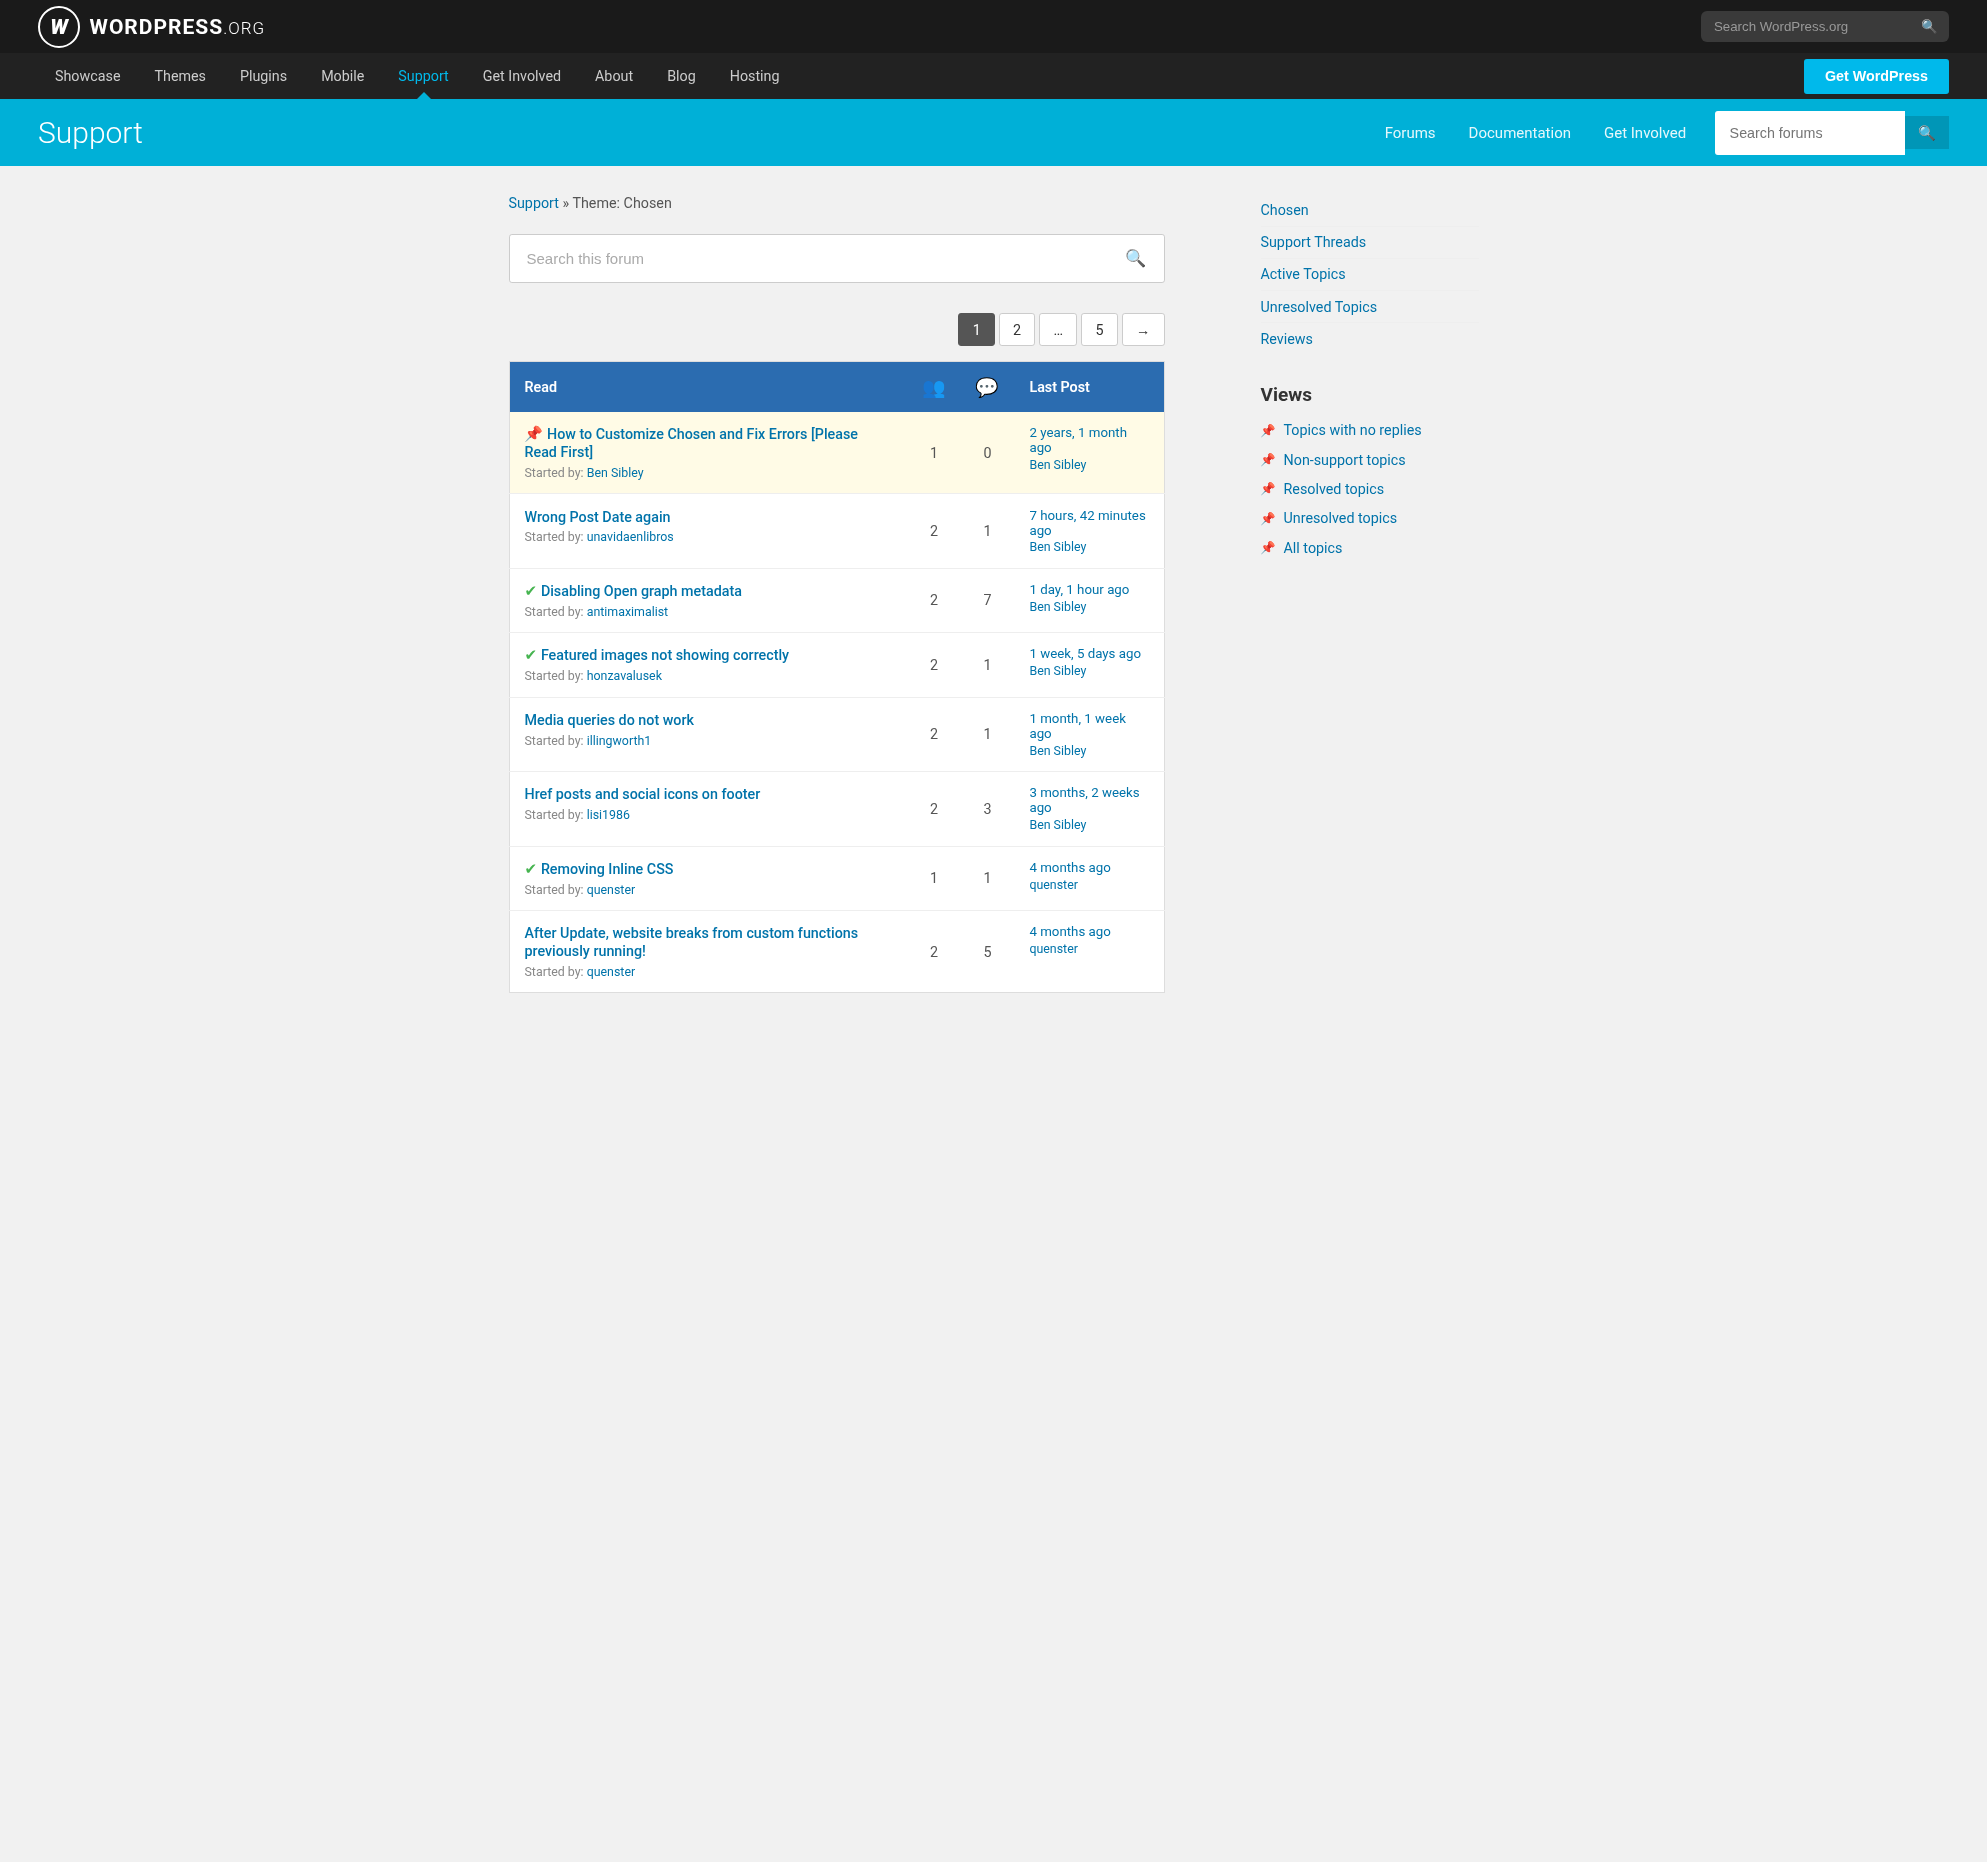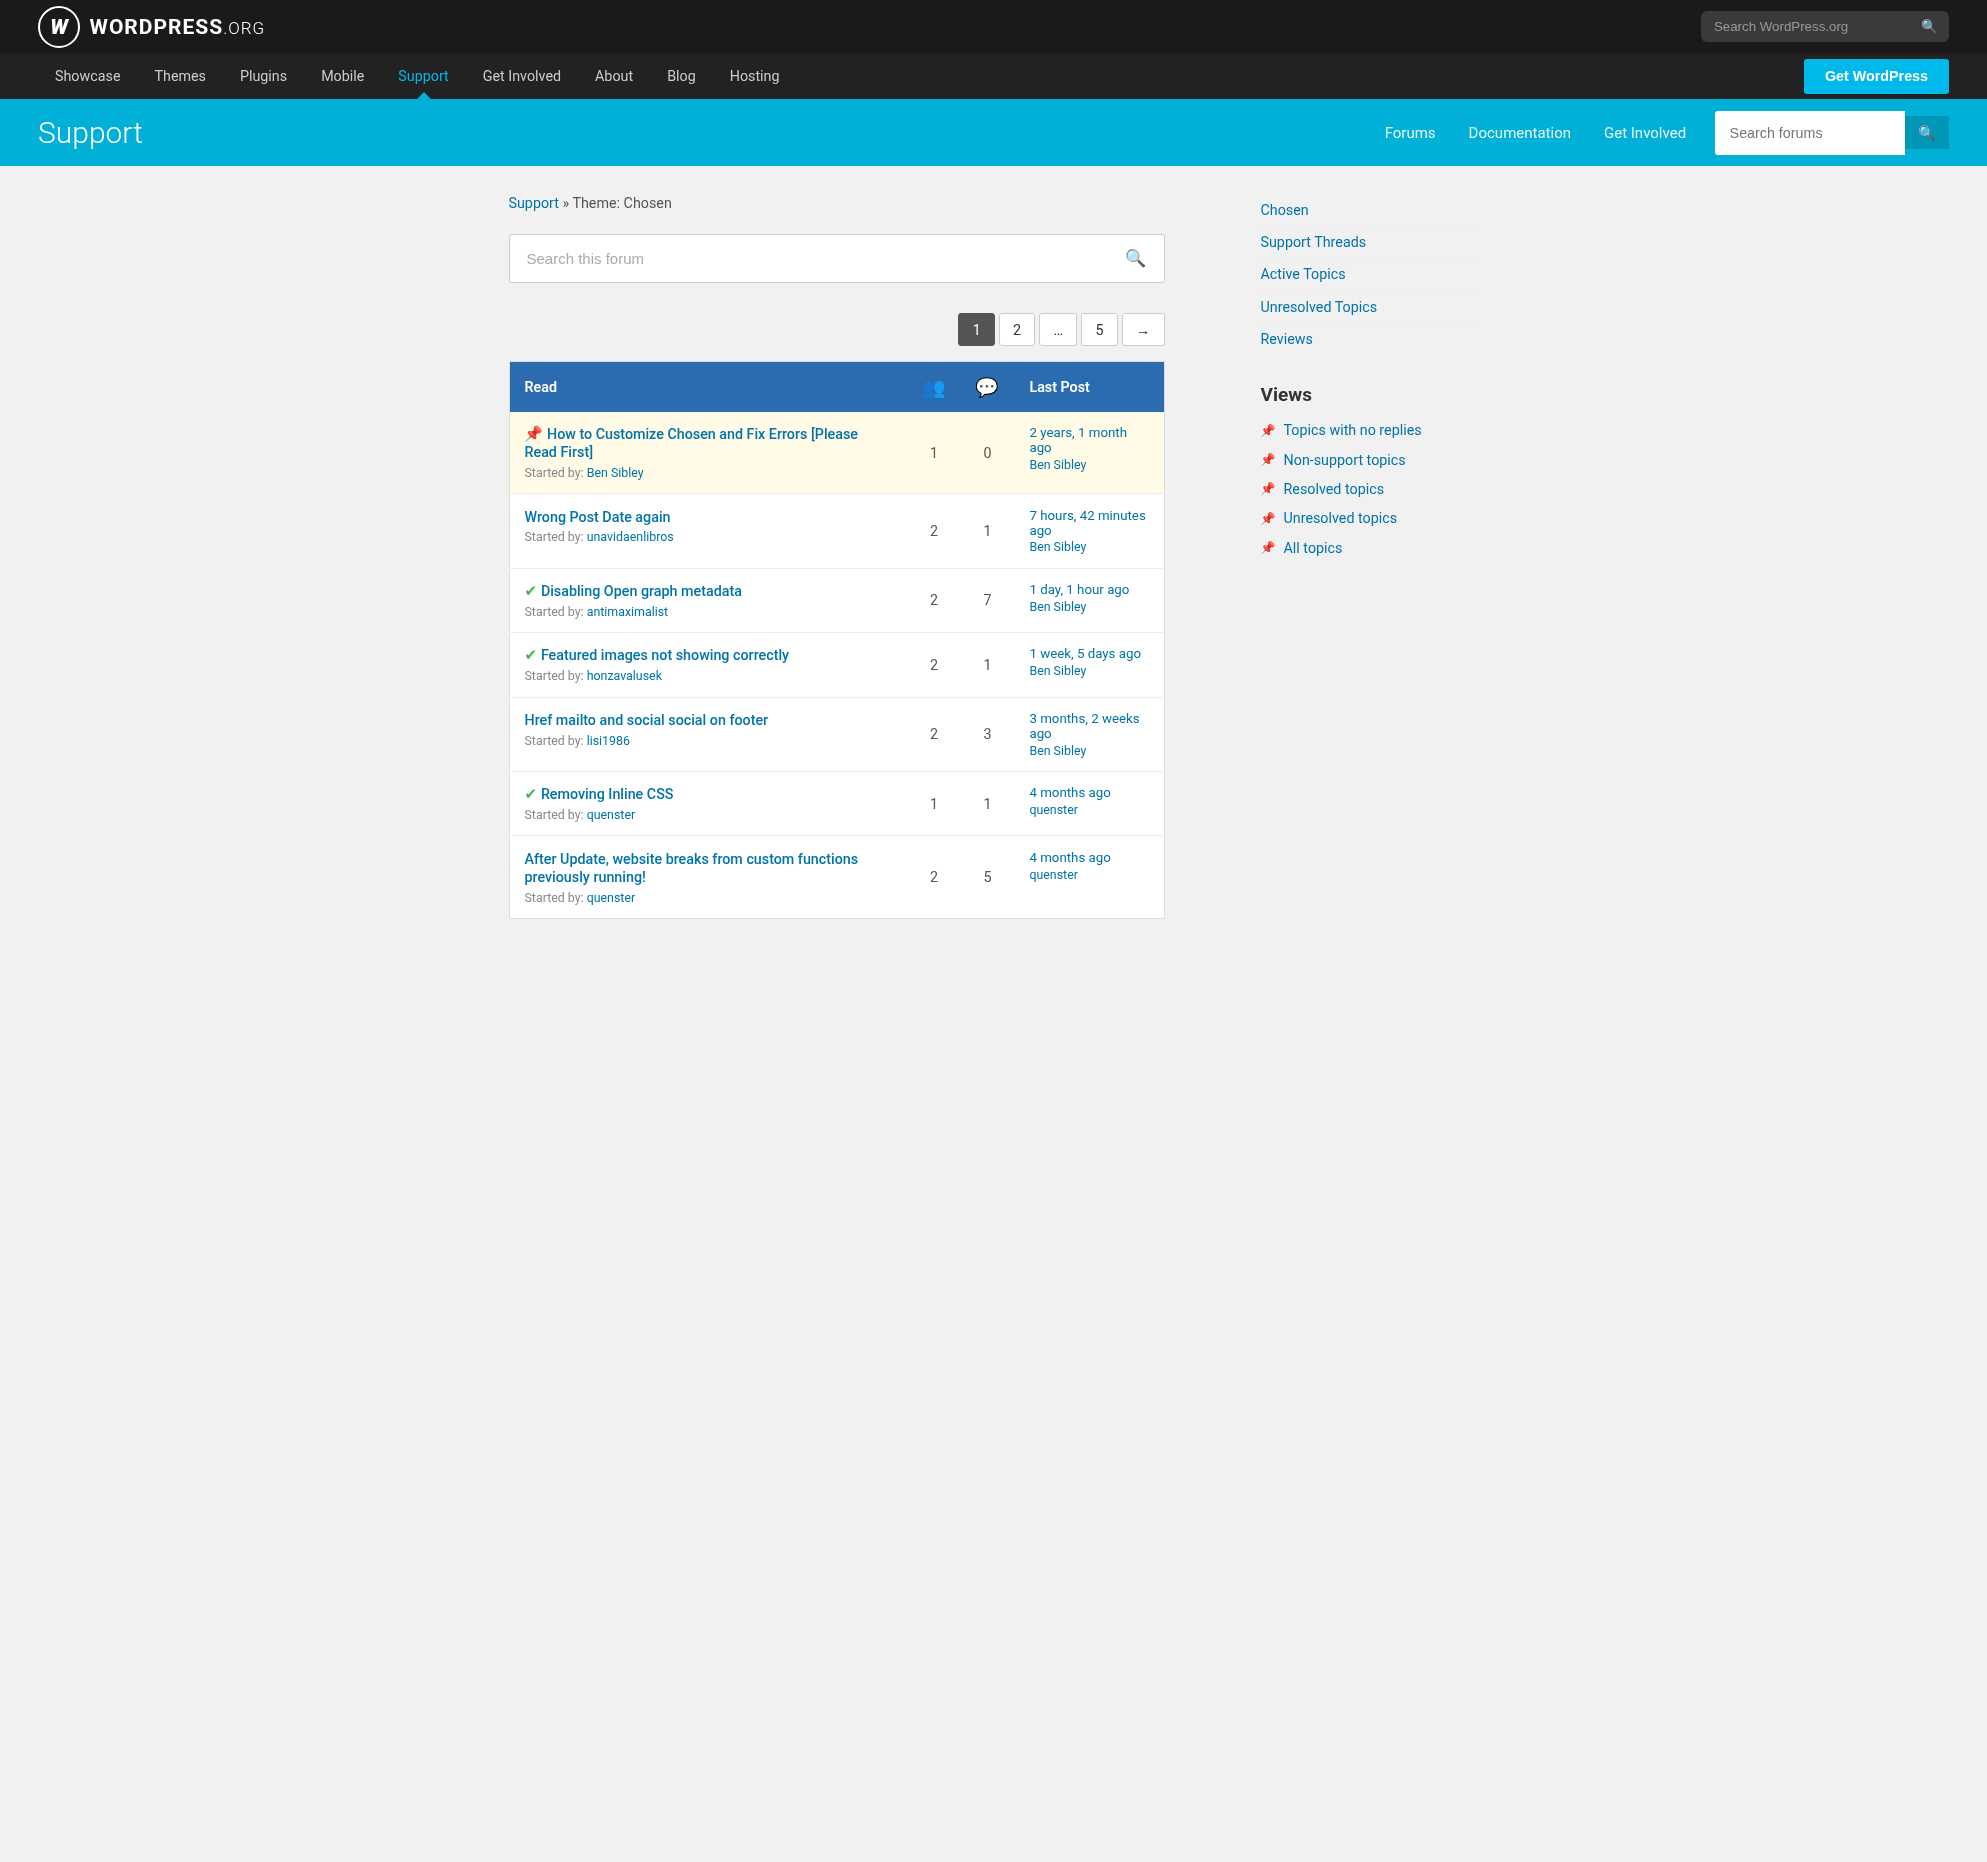--- a/index.html
+++ b/index.html
@@ -217,21 +217,35 @@
     <td class="center">2</td>
     <td class="center">1</td>
     <td>
       <a href="#" class="last-post-time">1 week, 5 days ago</a>
       <a href="#" class="last-post-user">Ben Sibley</a>
     </td>
   </tr>
           <tr>
     <td>
       <div>
-        <a href="#" class="topic-title-link">Href mailto and social social on footer</a>
+        <a href="#" class="topic-title-link">Media queries do not work</a>
+      </div>
+      <div class="topic-started">Started by: <a href="#">illingworth1</a></div>
+    </td>
+    <td class="center">2</td>
+    <td class="center">1</td>
+    <td>
+      <a href="#" class="last-post-time">1 month, 1 week ago</a>
+      <a href="#" class="last-post-user">Ben Sibley</a>
+    </td>
+  </tr>
+          <tr>
+    <td>
+      <div>
+        <a href="#" class="topic-title-link">Href posts and social icons on footer</a>
       </div>
       <div class="topic-started">Started by: <a href="#">lisi1986</a></div>
     </td>
     <td class="center">2</td>
     <td class="center">3</td>
     <td>
       <a href="#" class="last-post-time">3 months, 2 weeks ago</a>
       <a href="#" class="last-post-user">Ben Sibley</a>
     </td>
   </tr>

